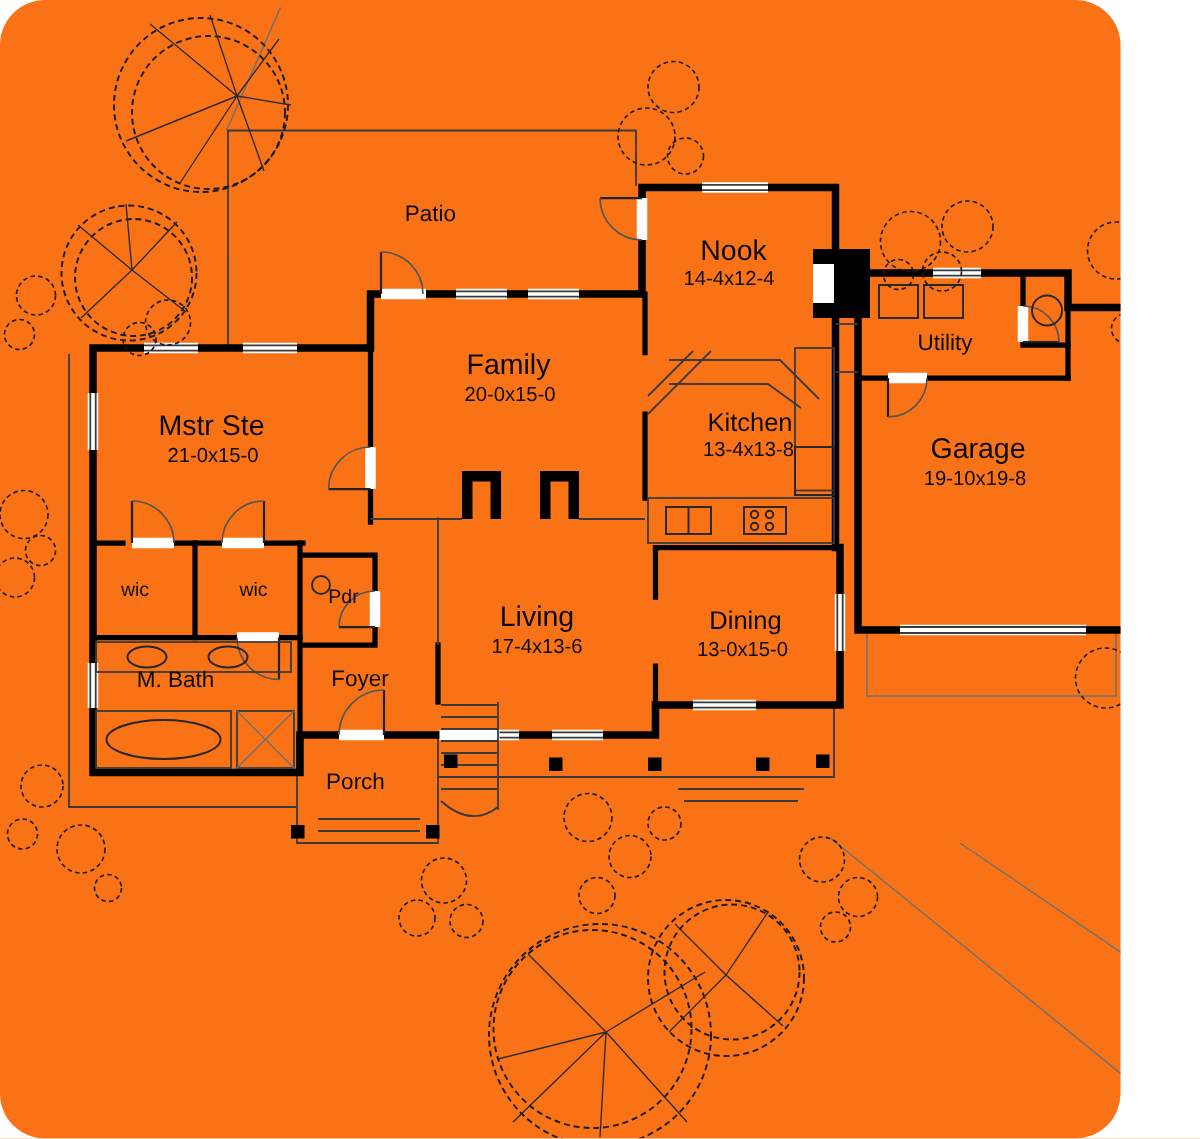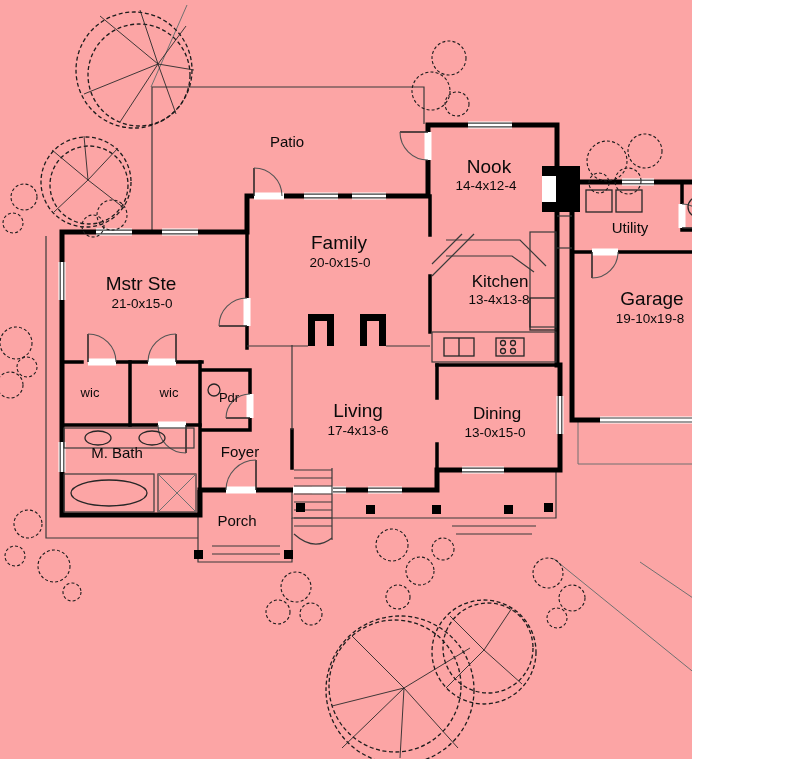--- a/index.html
+++ b/index.html
@@ -1,16 +1,16 @@
 <!DOCTYPE html>
 <html><head>
 <meta charset="utf-8">
 <style>
   html,body{margin:0;padding:0;background:#ffffff;}
-  .canvas{position:relative;width:692px;height:759px;background:#fca5a5;overflow:hidden;}
+  .canvas{position:relative;width:747px;height:759px;background:#f97316;overflow:hidden;border-radius:30px;}
   svg{display:block;}
   .wall{stroke:#000;stroke-width:5;fill:none;stroke-linecap:square;}
   .iwall{stroke:#000;stroke-width:3.5;fill:none;stroke-linecap:square;}
   .thin{stroke:#3a3a3a;stroke-width:1.2;fill:none;}
   .thin2{stroke:#707070;stroke-width:1;fill:none;}
   .fix{stroke:#262626;stroke-width:1.3;fill:none;}
   .tree{stroke:#1c1c1c;stroke-width:1.3;fill:none;stroke-dasharray:4 2.6;}
   .bush{stroke:#1c1c1c;stroke-width:1.1;fill:none;stroke-dasharray:3 2.2;}
   .branch{stroke:#2a2a2a;stroke-width:0.9;fill:none;}
   .gap{fill:#ffffff;stroke:none;}

